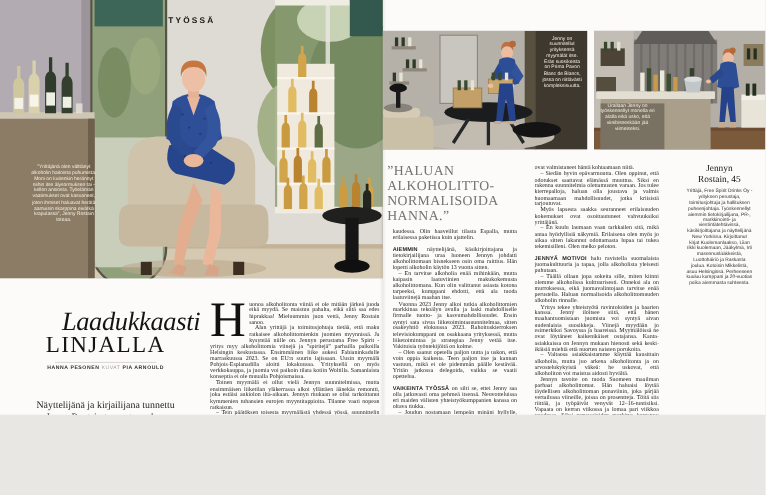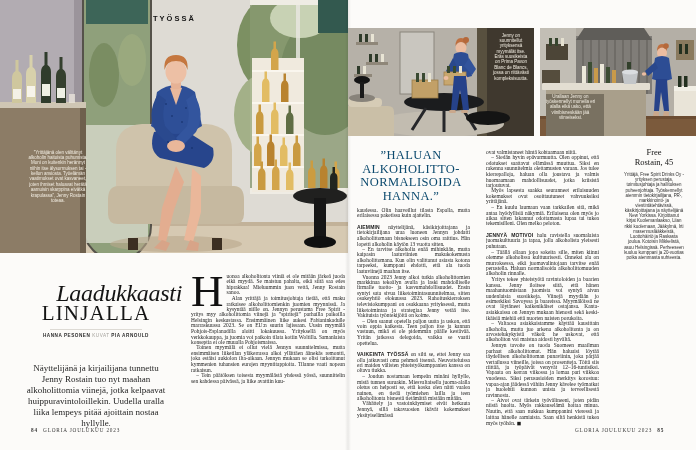--- a/index.html
+++ b/index.html
@@ -1,17 +1,17 @@
 <!DOCTYPE html>
 <html lang="fi"><head>
 <meta charset="utf-8">
 <style>
   * { margin:0; padding:0; box-sizing:border-box; }
   body { width:696px; height:450px; background:#e9e7e4; font-family:"Liberation Serif", serif; }
-  .spread { position:relative; width:696px; height:450px; background:#fcfbf9; overflow:hidden; }
+  .spread { position:relative; width:696px; height:377px; background:#fcfbf9; overflow:hidden; }
   .abs { position:absolute; }
   .gutter { left:345px; top:0; width:6px; height:450px;
             background:linear-gradient(90deg, rgba(0,0,0,0) 0%, rgba(0,0,0,0.07) 50%, rgba(0,0,0,0) 100%); }
   .photo { overflow:hidden; background:#b5b0a8; }
   #photo-main { left:0; top:0; width:348px; height:253px; }
   #photo-a { left:348px; top:28px; width:186px; height:108px; }
   #photo-b { left:540px; top:28px; width:156px; height:108px; }
   .shrink { transform:scale(0.75); transform-origin:0 0; width:133.333%; }
 
   .section-label { left:153px; top:14px; font-family:"Liberation Sans",sans-serif; font-weight:bold;
@@ -36,21 +36,21 @@
   .bodytext .shrink { font-size:7.2px; line-height:7.35px; text-align:justify; color:#1b1b1b; }
   .bodytext p { text-indent:7px; }
   .bodytext p.noindent { text-indent:0; }
   .bodytext p.gap { text-indent:0; margin-top:7px; }
   .runin { font-family:"Liberation Sans",sans-serif; font-weight:bold; font-size:6.7px; letter-spacing:0.2px; }
   #left-body { left:191px; top:274px; width:154px; height:156px; overflow:hidden; }
   #rcol1 { left:357px; top:208px; width:113px; height:214px; overflow:hidden; }
   #rcol2 { left:486px; top:150px; width:113px; height:281px; overflow:hidden; }
   .dropcap { float:left; font-family:"Liberation Serif",serif; font-size:60px; line-height:45px; padding-right:4px; color:#111; }
 
-  #pullquote { left:352px; top:149px; width:118px; text-align:center; color:#0c4a6e;
+  #pullquote { left:352px; top:149px; width:118px; color:#737373;
                font-family:"Liberation Serif",serif; font-size:12.5px; line-height:13.5px; letter-spacing:0.4px; }
 
   #bio { left:624px; top:148px; width:60px; text-align:center; }
   .bio-name { font-family:"Liberation Serif",serif; font-size:8.5px; line-height:9.5px; color:#141414; }
   .bio-text { margin-top:5px; }
   .bio-text .shrink { font-family:"Liberation Sans",sans-serif; font-size:5.9px; line-height:6.9px; color:#2c2c2c; text-align:center; }
 
   .footer { color:#3a3a3a; }
   .footer .shrink { font-family:"Liberation Serif",serif; font-size:7px; letter-spacing:1.1px; white-space:nowrap; }
   #footer-left { left:28px; top:427px; width:140px; }
@@ -362,21 +362,21 @@
       <p class="gap"><b class="runin">JENNYÄ MOTIVOI</b><span> halu ravistella suomalaista juomakulttuuria ja tapaa, jolla alkoholista yleisesti puhutaan.</span></p>
       <p><span>– Täällä ollaan jopa sokeita sille, miten kiinni olemme alkoholissa kulttuurisesti. Onneksi ala on murroksessa, eikä juomavalintojaan tarvitse enää perustella. Haluan normalisoida alkoholittomuuden alkoholin rinnalle.</span></p>
       <p><span>Yritys tekee yhteistyötä ravintoloiden ja baarien kanssa. Jenny iloitsee siitä, että hänen maahantuomistaan juomista voi syntyä aivan uudenlaisia suosikkeja. Viinejä myydään jo esimerkiksi Savoyssa ja baareissa. Myymälöissä ne ovat löytäneet kaikenikäiset ostajansa. Kanta-asiakkaissa on Jennyn mukaan hienosti sekä keski-ikäisiä miehiä että nuorten naisten porukoita.</span></p>
       <p><span>– Valtaosa asiakkaistamme käyttää kausittain alkoholia, mutta juo arkena alkoholitonta ja on arvostelukykyistä väkeä: he uskovat, että alkoholiton voi maistua aidosti hyvältä.</span></p>
       <p><span>Jennyn tavoite on tuoda Suomeen maailman parhaat alkoholittomat. Hän haluaisi löytää täydellisen alkoholittoman punaviinin, joka pärjää vertailussa viineille, joissa on prosentteja. Töitä siis riittää, ja työpäivät venyvät 12–16-tuntisiksi. Vapaata on kerran viikossa ja lomaa pari viikkoa vuodessa. Siksi perusasioiden merkitys korostuu: vapaa-ajan jäädessä vähiin Jenny kävelee työmatkat ja huolehtii kunnon unista ja terveellisestä ravinnosta.</span></p>
       <p><span>– Aivot ovat tärkein työvälineeni, joten pidän niistä huolta. Myös rakkauselämä hoitaa minua. Nautin, että saan nukkua kumppanini vieressä ja laittaa hänelle aamiaista. Saan siltä henkistä tukea myös työhön. ◼</span></p>
     </div>
   </div>
 
   <div class="abs" id="bio">
-    <div class="bio-name">Free</div>
+    <div class="bio-name">Jennyn</div>
     <div class="bio-name">Rostain, 45</div>
     <div class="bio-text">
       <div class="shrink">Yrittäjä, Free Spirit Drinks Oy -yrityksen perustaja, toimitusjohtaja ja hallituksen puheenjohtaja. Työskennellyt aiemmin tietokirjailijana, PR-, markkinointi- ja viestintätehtävissä, käsikirjoittajana ja näyttelijänä New Yorkissa. Kirjoittanut kirjat Kuolemanlaakso, Liian rikki kuolemaan, Jääkylmä, Irti masennuslääkkeistä, Luottohäiriö ja Raskasta joulua. Kotoisin Mikkelistä, asuu Helsingissä. Perheeseen kuuluu kumppani ja 20-vuotias poika aiemmasta suhteesta.</div>
     </div>
   </div>
 
   <div class="abs footer" id="footer-right">
     <div class="shrink">
       <span>GLORIA JOULUKUU 2023</span>
       <span class="pg">85</span>

